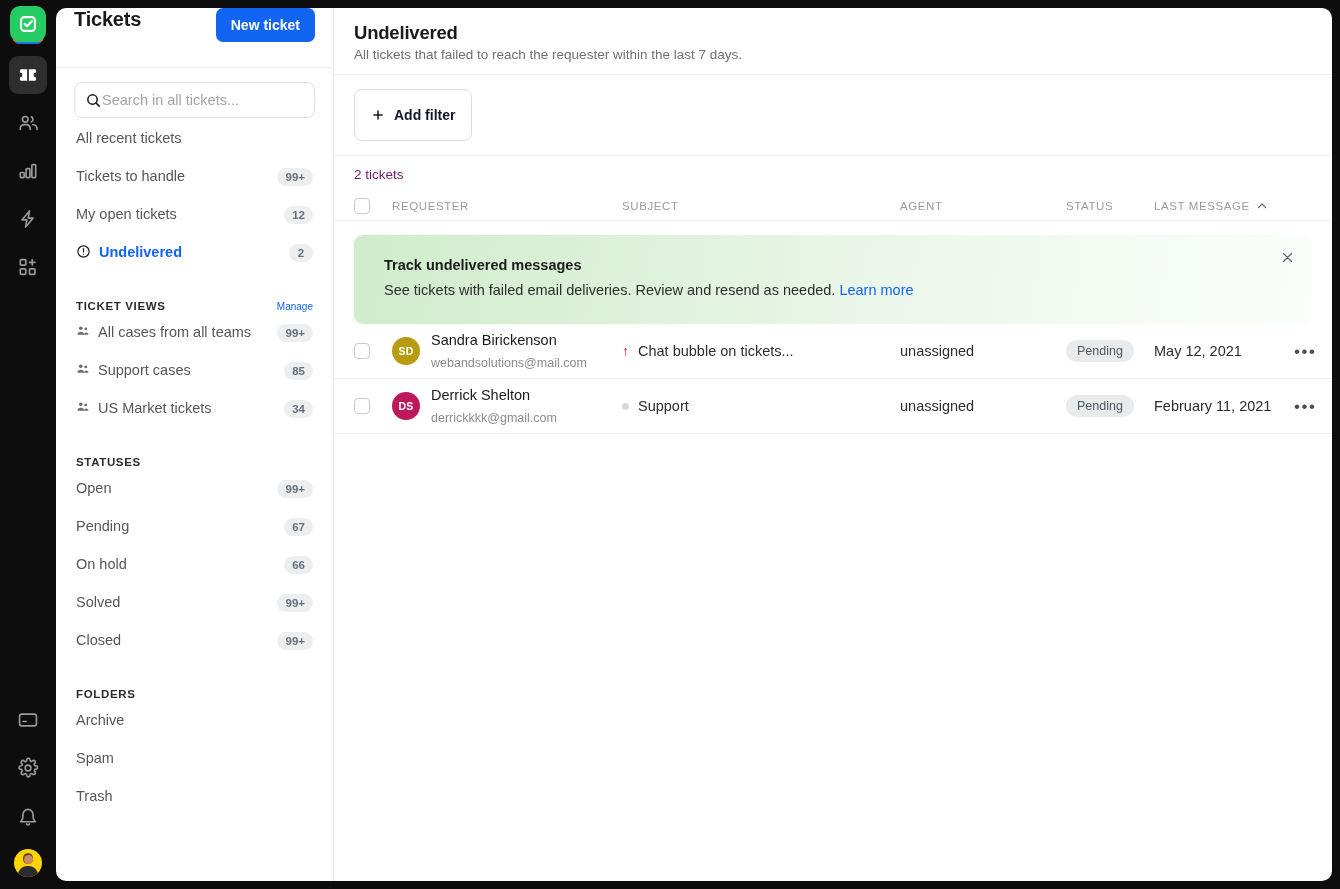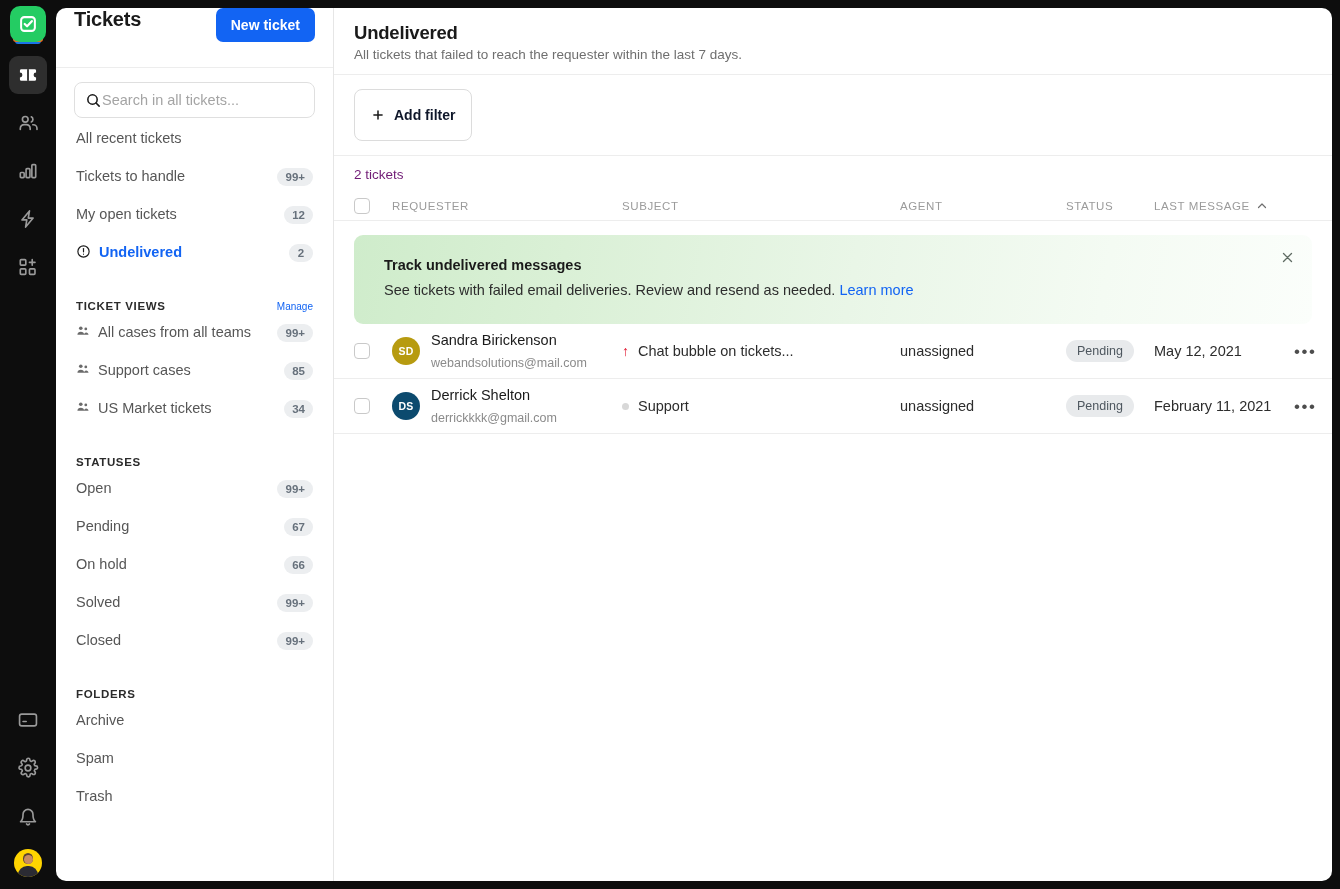--- a/index.html
+++ b/index.html
@@ -489,21 +489,21 @@
     <div class="c-more">
       <span class="dots">•••</span>
     </div>
   </div>
 
   <div class="row">
     <div class="c-check">
       <div class="chk"></div>
     </div>
     <div class="c-req req-cell">
-      <div class="av" style="background:#0c4a6e">DS</div>
+      <div class="av" style="background:#be185d">DS</div>
       <div>
         <div class="req-name">Derrick Shelton</div>
         <div class="req-mail">derrickkkk@gmail.com</div>
       </div>
     </div>
     <div class="c-sub subj-cell">
       <span class="prio-dot"></span>
       <span>Support</span>
     </div>
     <div class="c-agent">unassigned</div>

